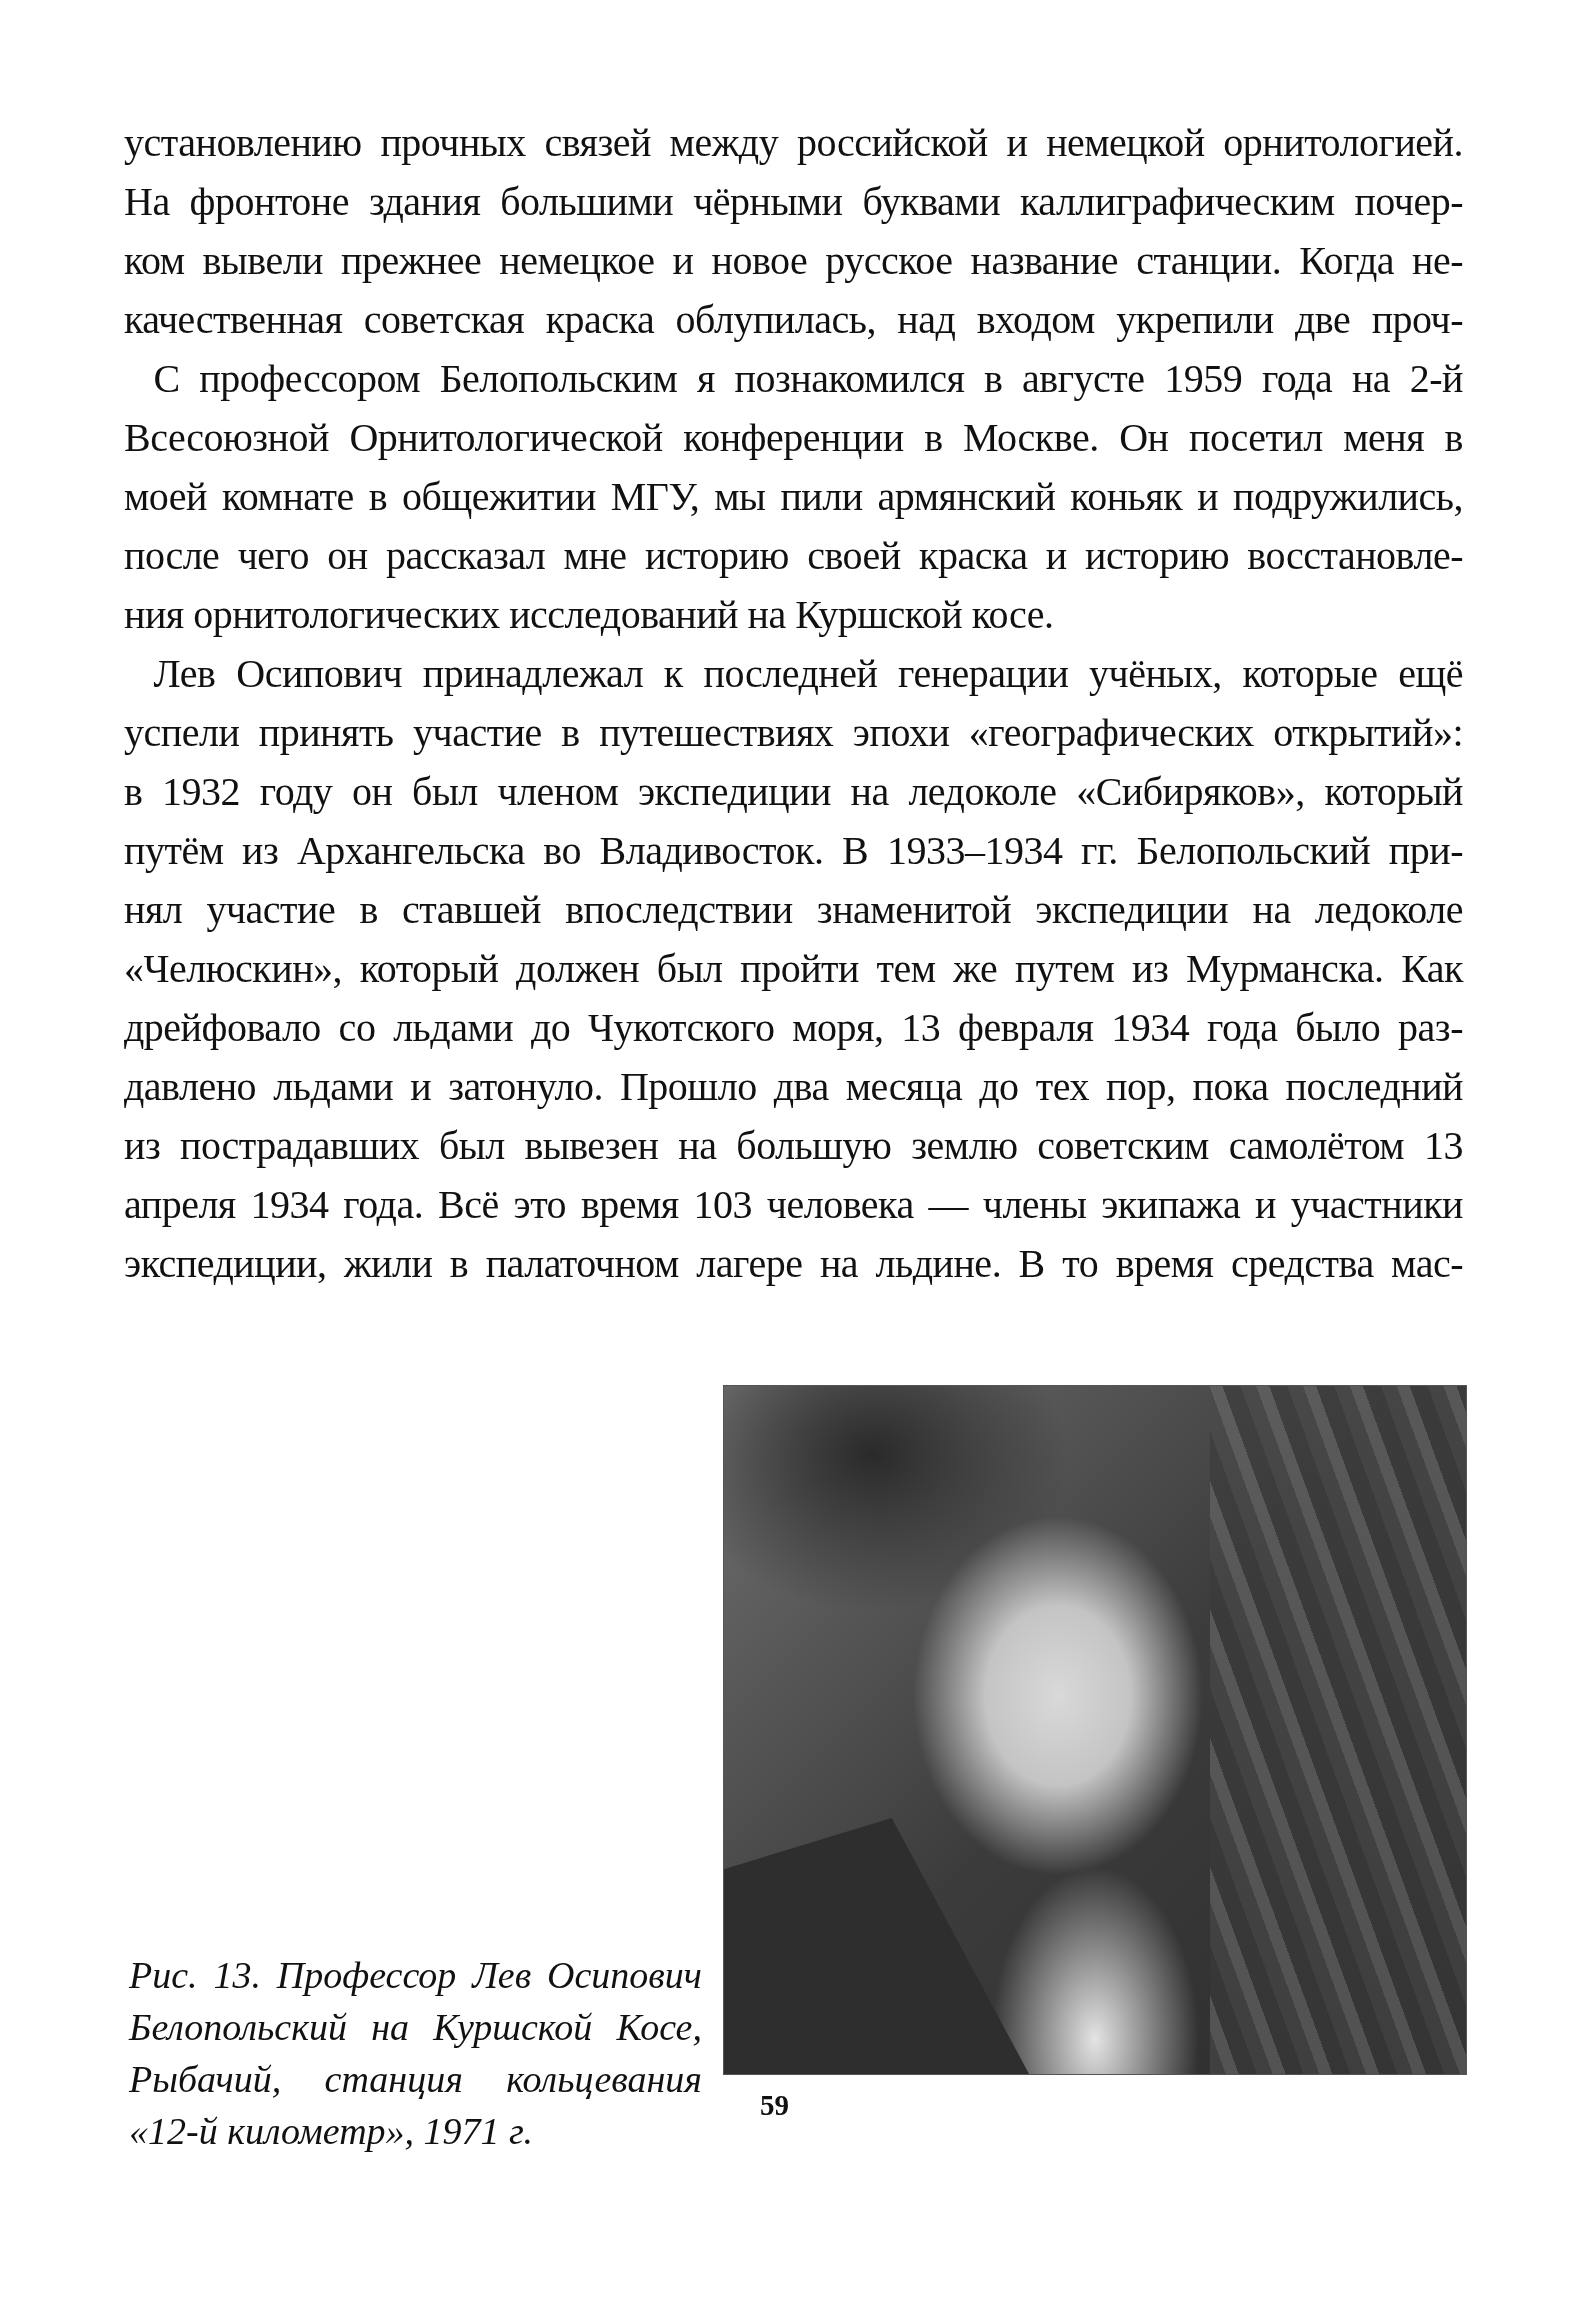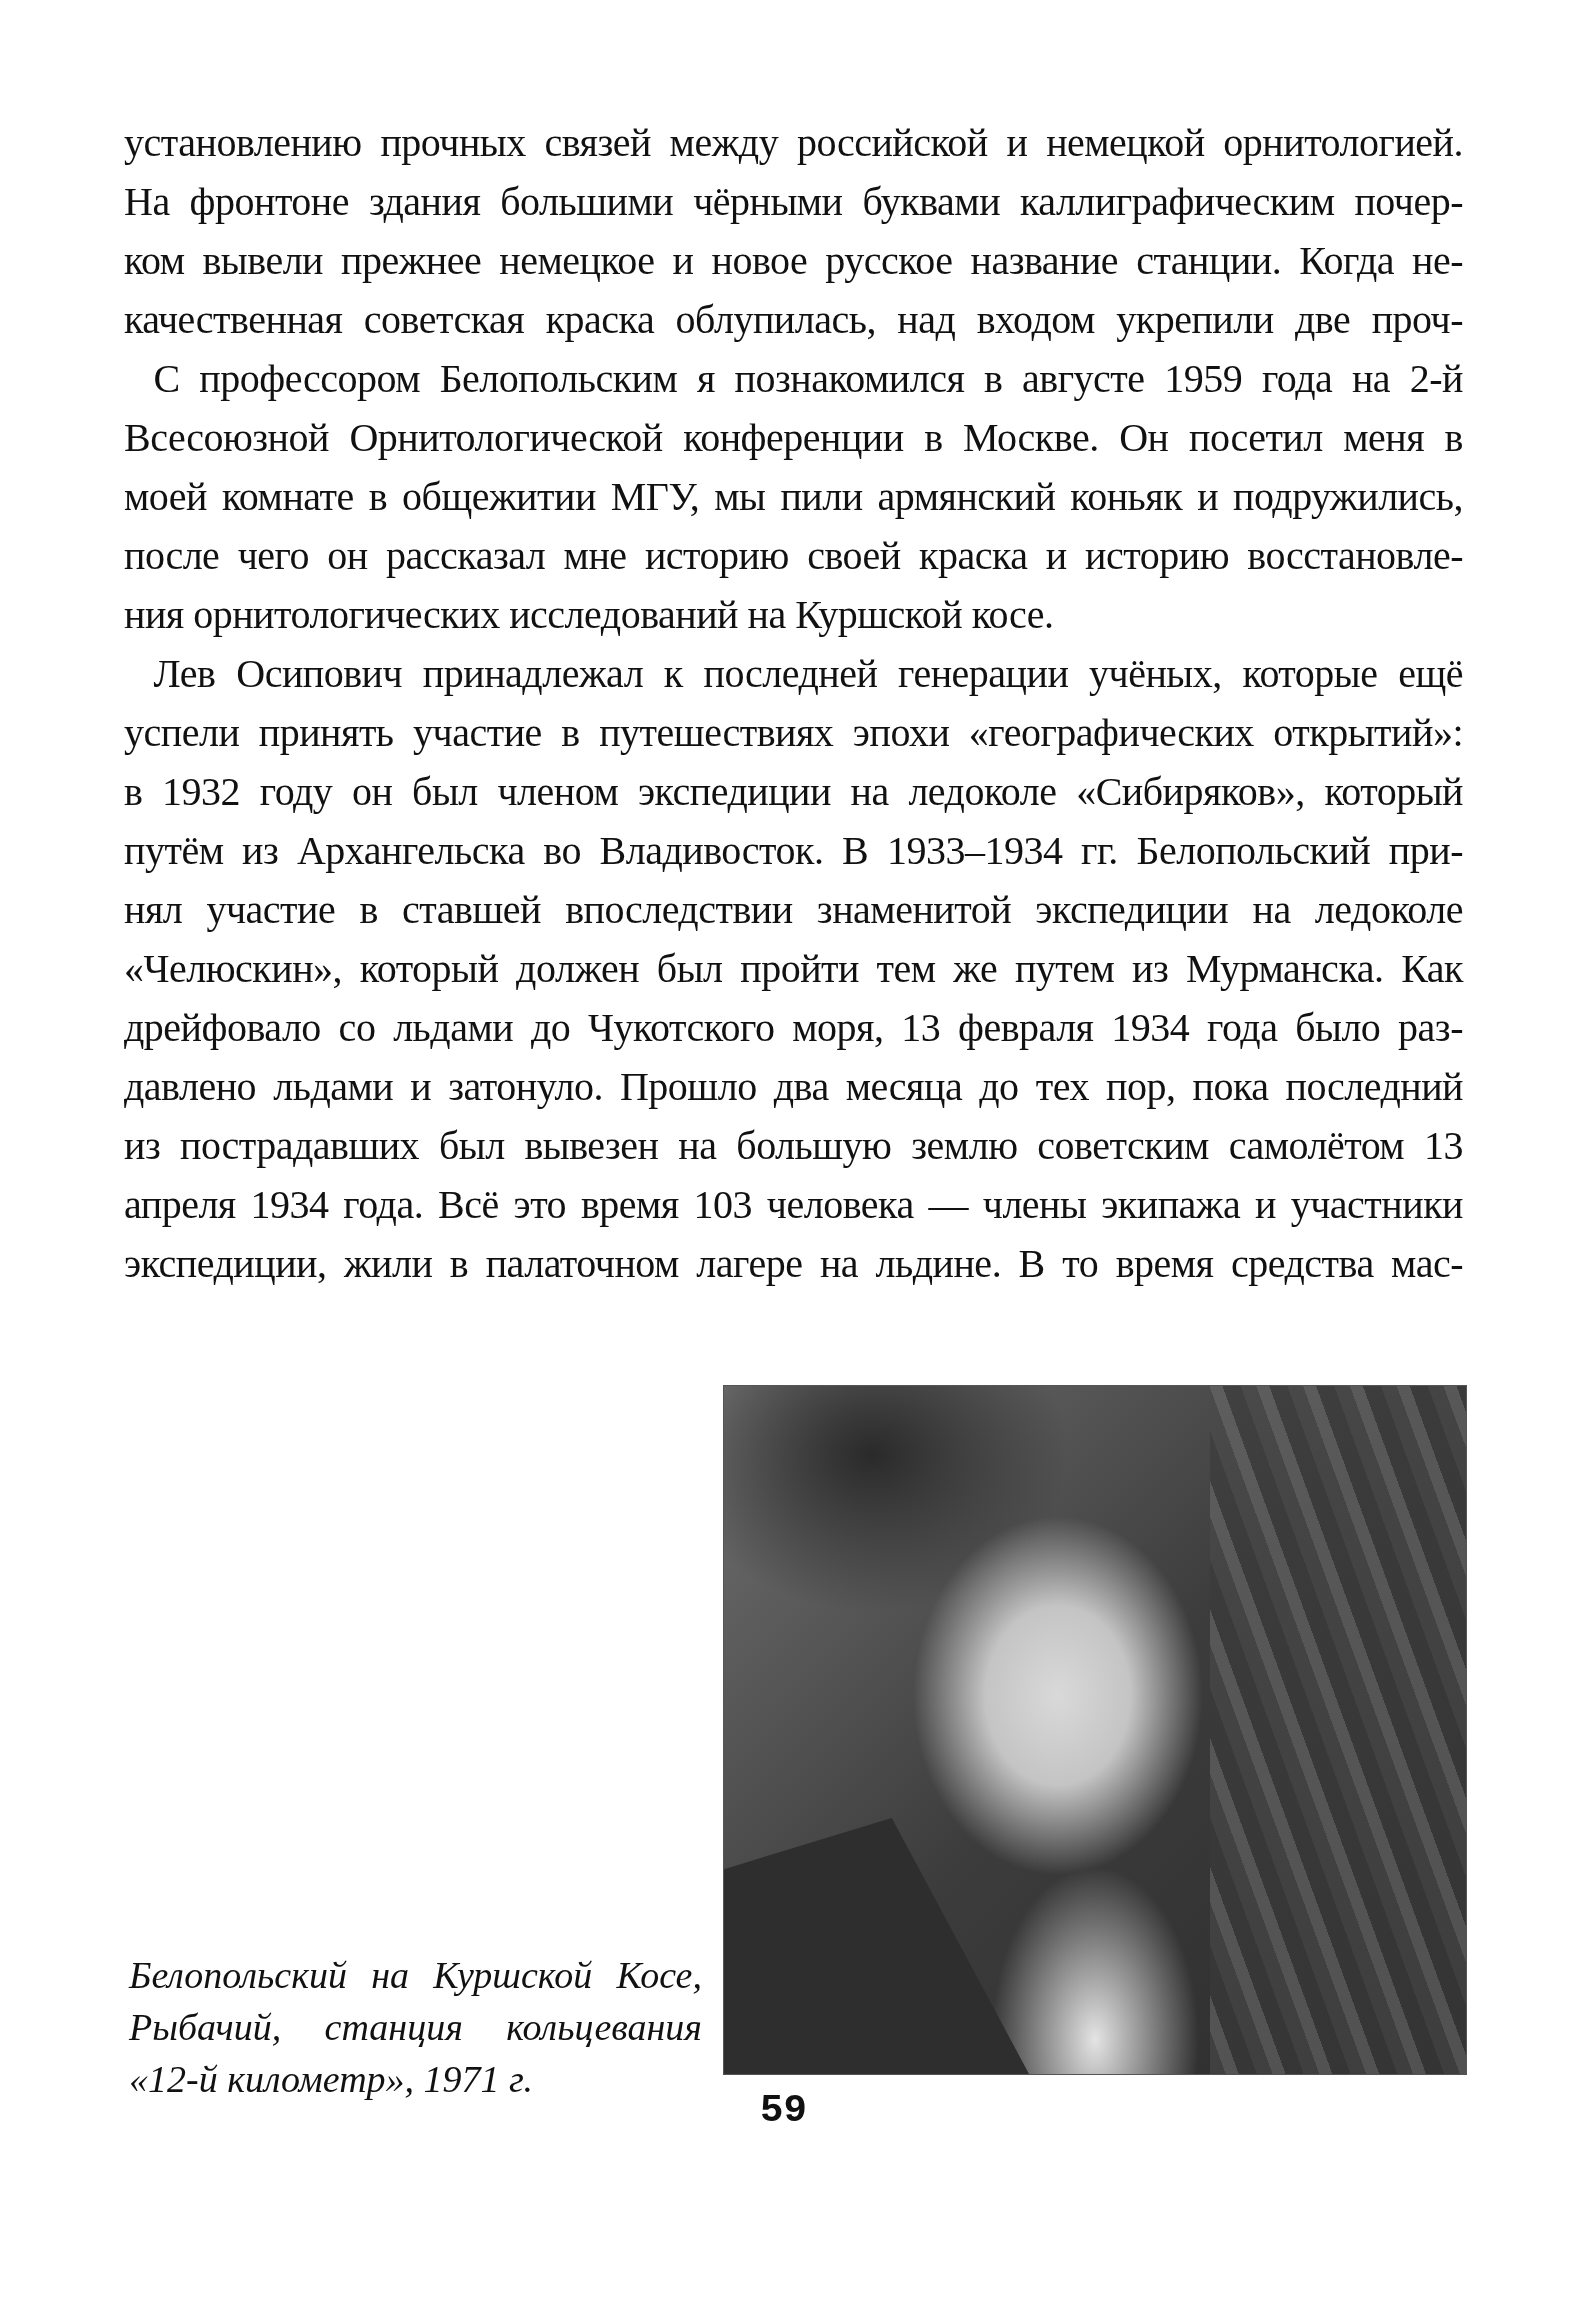--- a/index.html
+++ b/index.html
@@ -37,22 +37,22 @@
       opacity: 0.6;
     }
     .caption {
       position: absolute; left: 129px; top: 1949px; width: 573px;
       font-family: "Liberation Serif", "DejaVu Serif", serif; font-style: italic;
       font-size: 38px; line-height: 52px; color: #111;
     }
     .caption .cline { display: block; white-space: nowrap; text-align: justify; text-align-last: justify; }
     .caption .cline.last { text-align-last: left; }
     .pagenum {
-      position: absolute; left: 760px; top: 2089px; font-family: Liberation Mono, monospace;
-      font-weight: bold; font-size: 39px; color: #111;
+      position: absolute; left: 760px; top: 2089px; font-family: Liberation Serif, serif;
+      font-weight: bold; font-size: 29px; color: #111;
     }
   </style>
 </head>
 <body>
 
 <div class="body-text">
 
   <span class="line">установлению прочных связей между российской и немецкой орнитологией.</span>
   <span class="line">На фронтоне здания большими чёрными буквами каллиграфическим почер-</span>
   <span class="line">ком вывели прежнее немецкое и новое русское название станции. Когда не-</span>
@@ -76,19 +76,20 @@
   <span class="line">апреля 1934 года. Всё это время 103 человека — члены экипажа и участники</span>
   <span class="line">экспедиции, жили в палаточном лагере на льдине. В то время средства мас-</span>
 </div>
 
 <div class="photo" title="Black-and-white portrait photo of Professor Lev Osipovich Belopolsky in profile, foliage background">
   <div class="bg-right"></div>
   <div class="jacket"></div>
 </div>
 
 <div class="caption">
+  <span class="cline">Рис. 13. Профессор Лев Осипович</span>
   <span class="cline">Белопольский на Куршской Косе,</span>
   <span class="cline">Рыбачий, станция кольцевания</span>
   <span class="cline last">«12-й километр», 1971 г.</span>
 </div>
 
 <div class="pagenum">59</div>
 
 
 </body></html>

